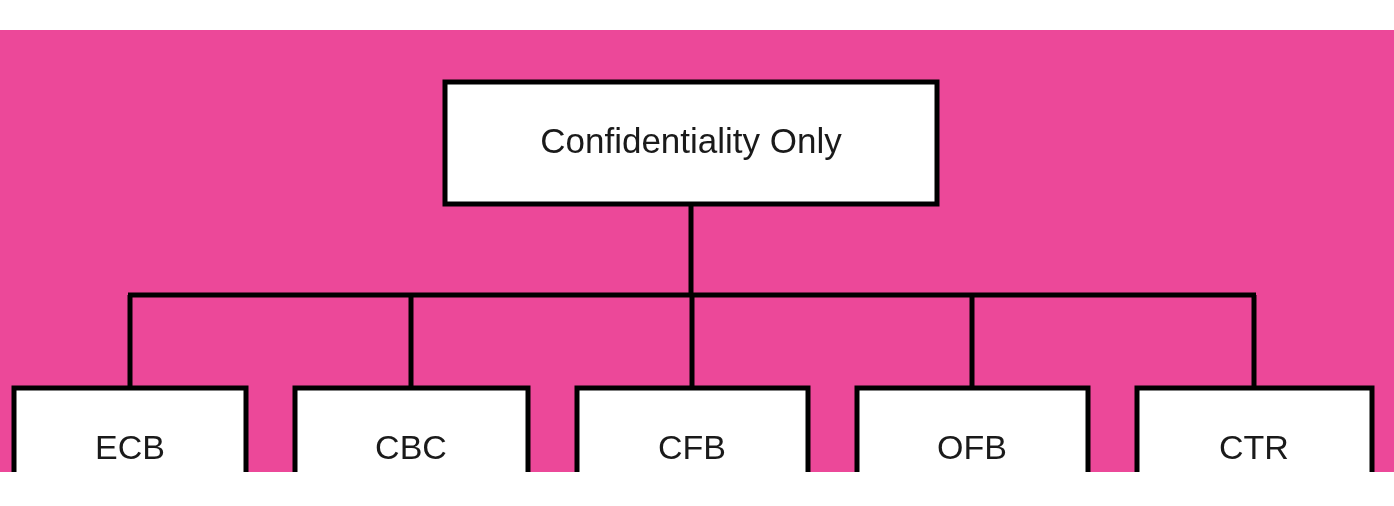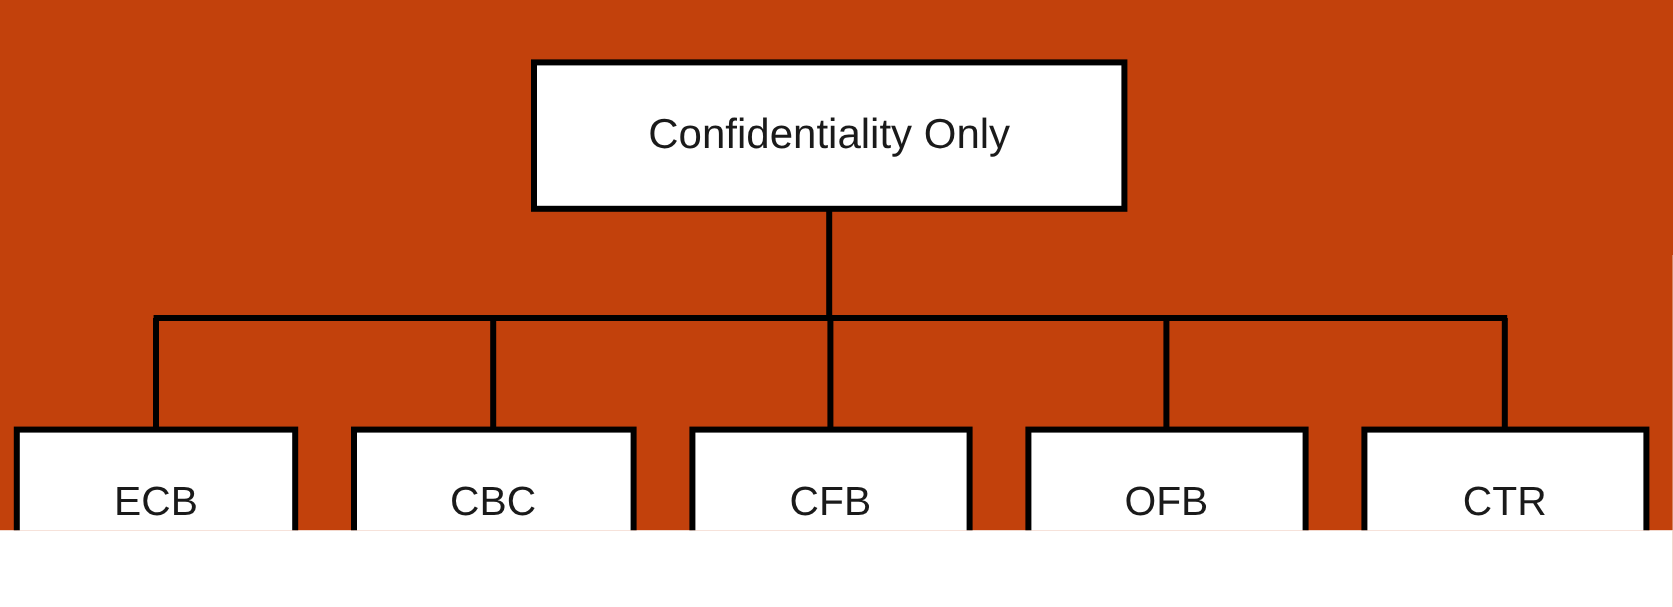--- a/index.html
+++ b/index.html
@@ -9,22 +9,23 @@
     background: #ffffff;
   }
   body {
     font-family: "Liberation Sans", sans-serif;
     -webkit-font-smoothing: antialiased;
   }
   #diagram-canvas {
     position: relative;
     width: 1394px;
     height: 442px;
-    background: #c2410c;
+    background: #ec4899;
     overflow: hidden;
+    margin-top: 30px;
   }
   #diagram-svg {
     position: absolute;
     top: 0;
     left: 0;
     width: 1394px;
     height: 506px;
     display: block;
   }
   .node-box {

